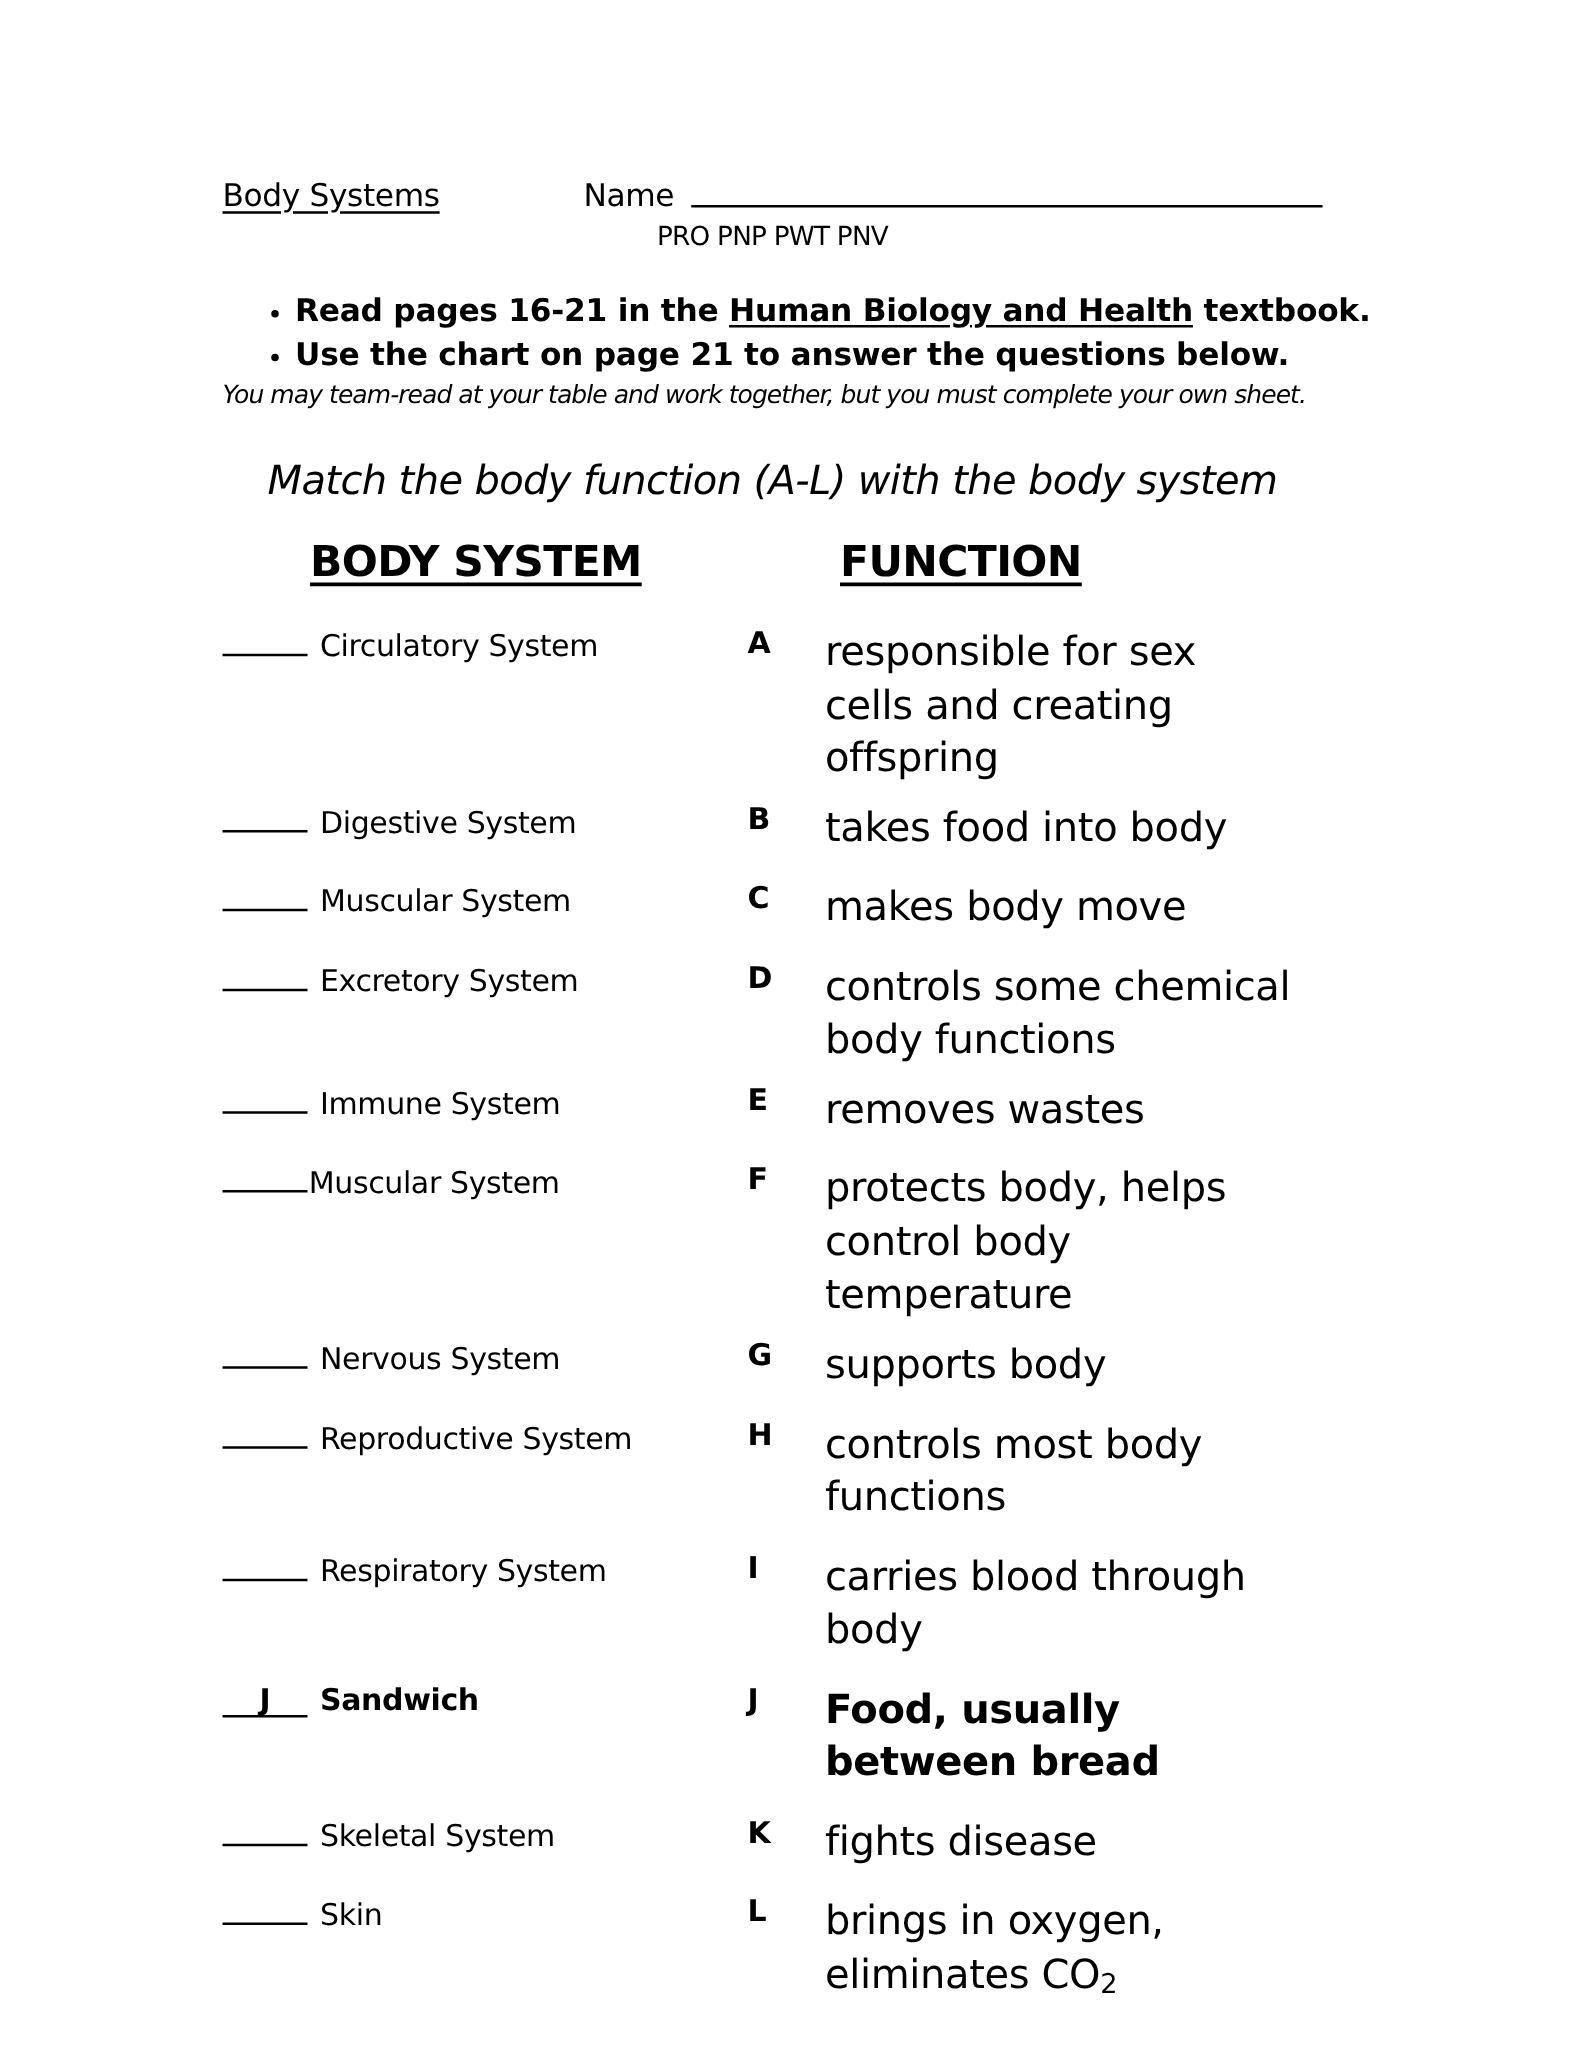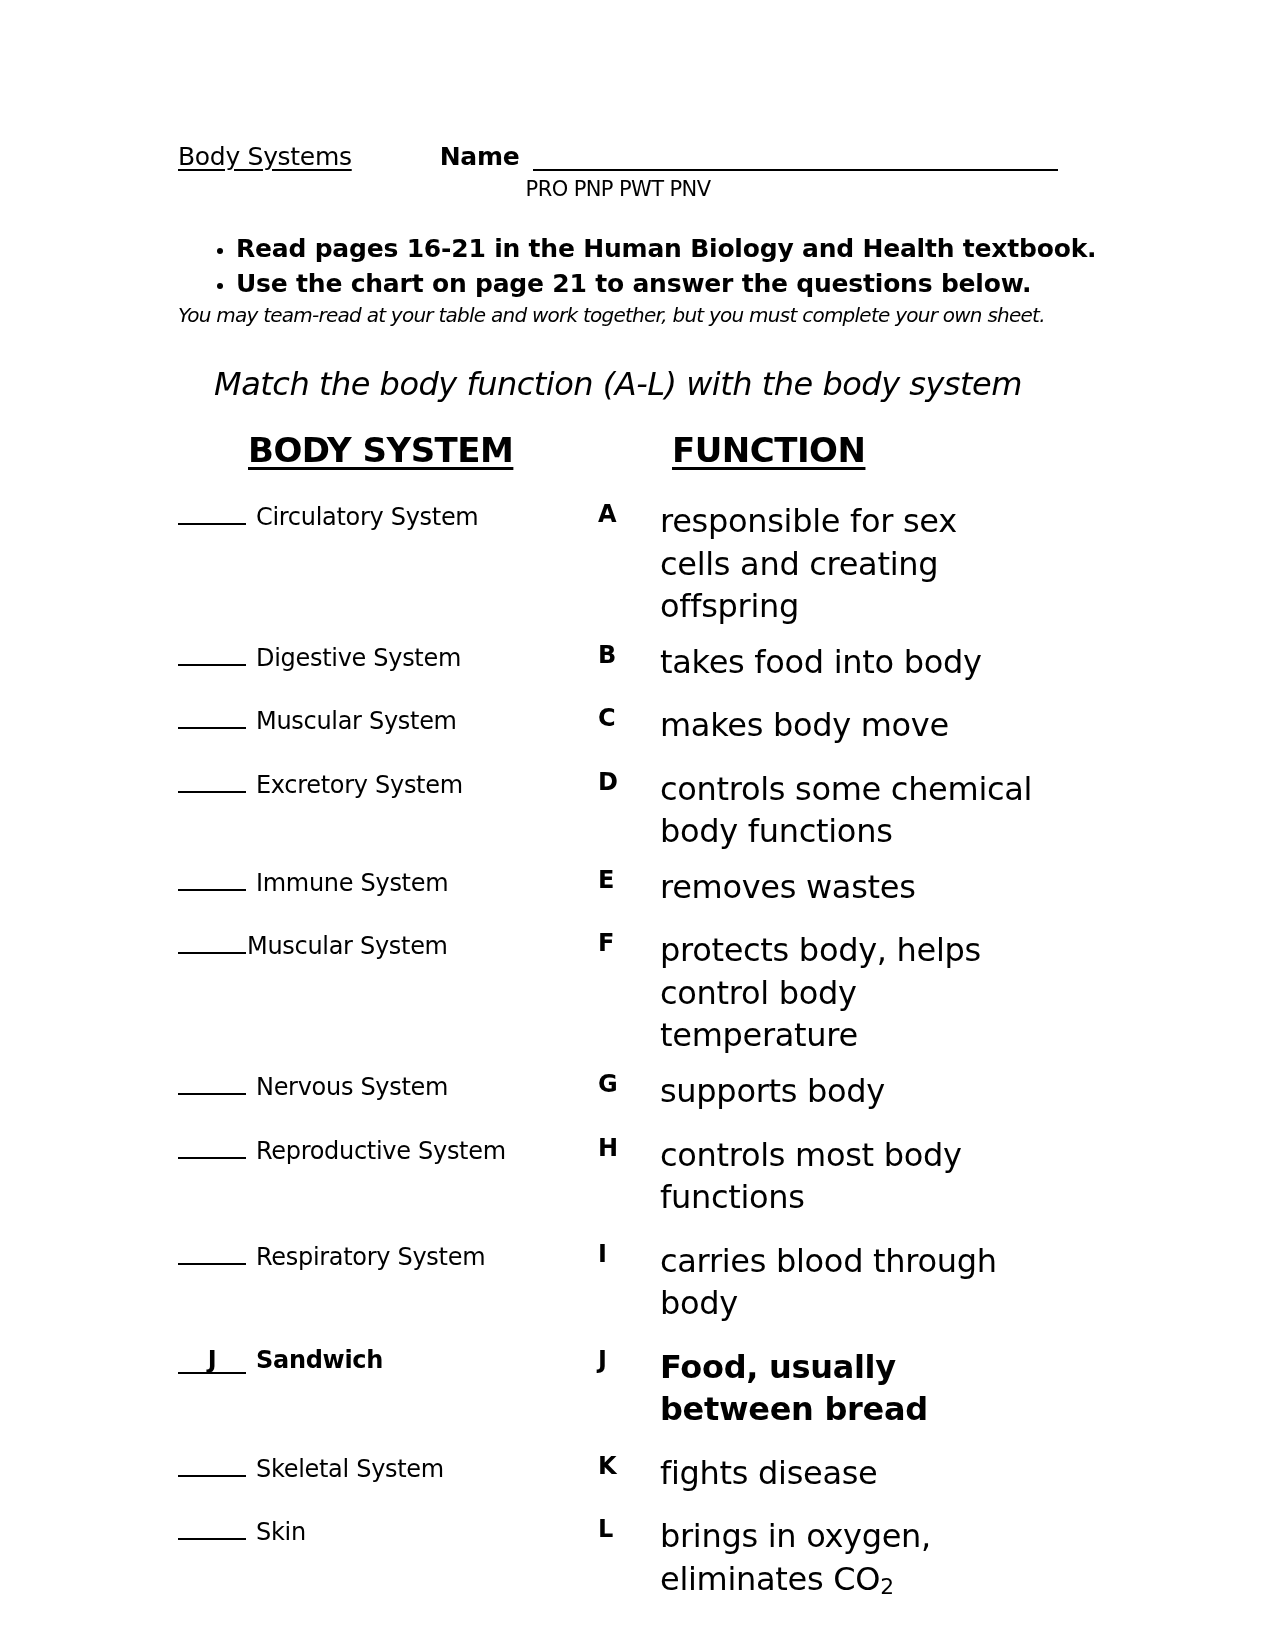--- a/index.html
+++ b/index.html
@@ -36,24 +36,23 @@
   }
   .doc-title {
     font-size: 25px;
     letter-spacing: -0.3px;
     text-decoration: underline;
     text-underline-offset: 4px;
     white-space: nowrap;
   }
   .name-group {
     display: flex;
-    align-items: flex-end;
-    margin-left: 88px;
+    align-items: center;
+    margin-left: 115px;
     flex: 1;
-    font-weight: bold;
   }
   .name-label {
     font-size: 25px;
     letter-spacing: -0.3px;
     white-space: nowrap;
   }
   .name-rule {
     flex: 1;
     margin-left: 14px;
     border-bottom: 2px solid #000;
@@ -83,20 +82,21 @@
     font-size: 25px;
     font-weight: bold;
     letter-spacing: -0.2px;
     line-height: 1.38;
     white-space: nowrap;
   }
   ul.bullets li::marker {
     font-size: 20px;
   }
   .u-inline {
+    text-decoration: underline;
     text-underline-offset: 3px;
     margin-top: 20px;
   }
   .note {
     font-size: 20px;
     font-style: italic;
     letter-spacing: -0.75px;
     margin-top: 2px;
     white-space: nowrap;
   }

